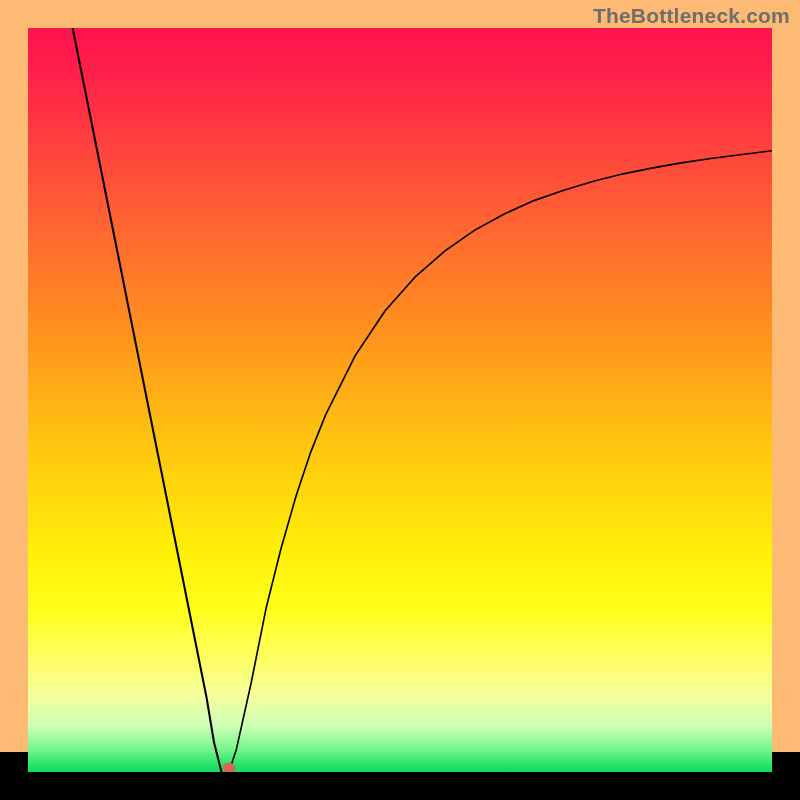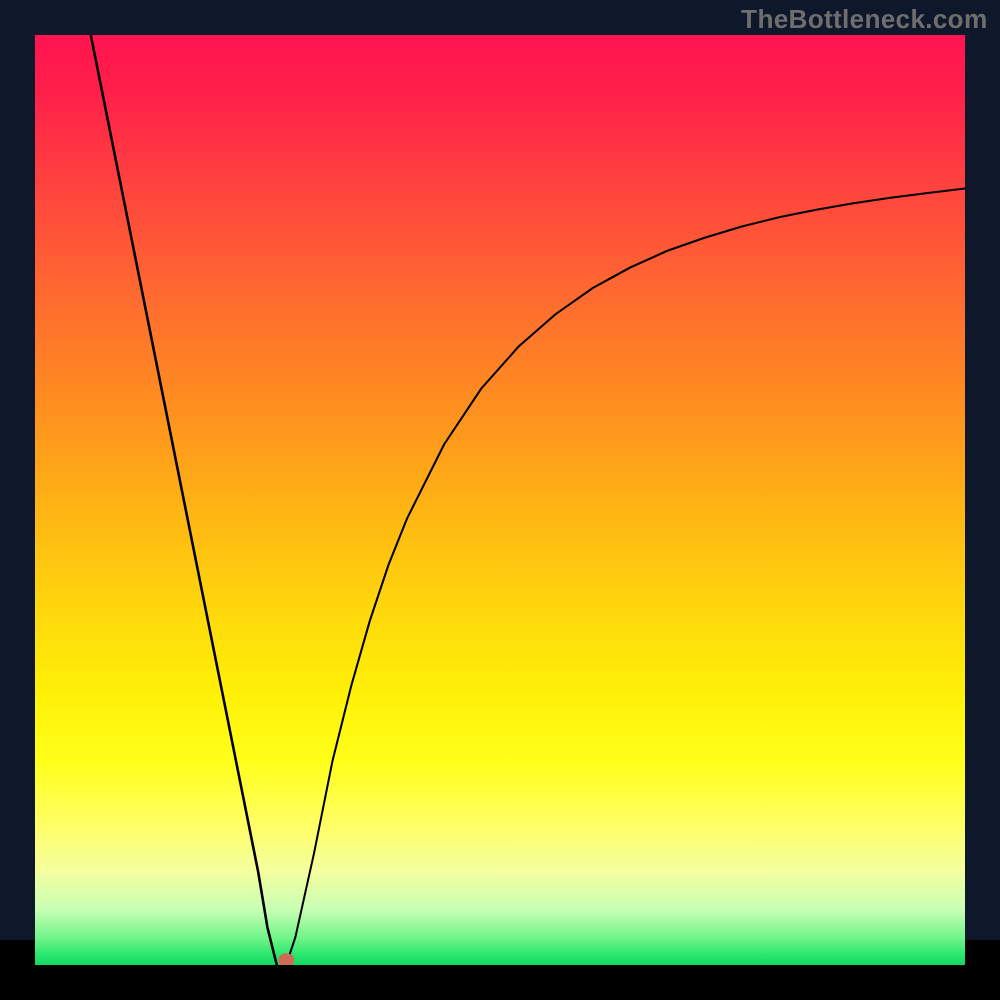--- a/index.html
+++ b/index.html
@@ -8,21 +8,21 @@
     width: 800px;
     height: 800px;
     overflow: hidden;
     background: #000;
     font-family: Arial, Helvetica, sans-serif;
   }
   .frame {
     position: relative;
     width: 800px;
     height: 752px;
-    background: #0f172a;
+    background: #fdba74;
   }
   .watermark {
     position: absolute;
     top: 4px;
     right: 10px;
     color: #6e6e6e;
     font-size: 21px;
     font-weight: 600;
     letter-spacing: 0.2px;
     z-index: 10;

